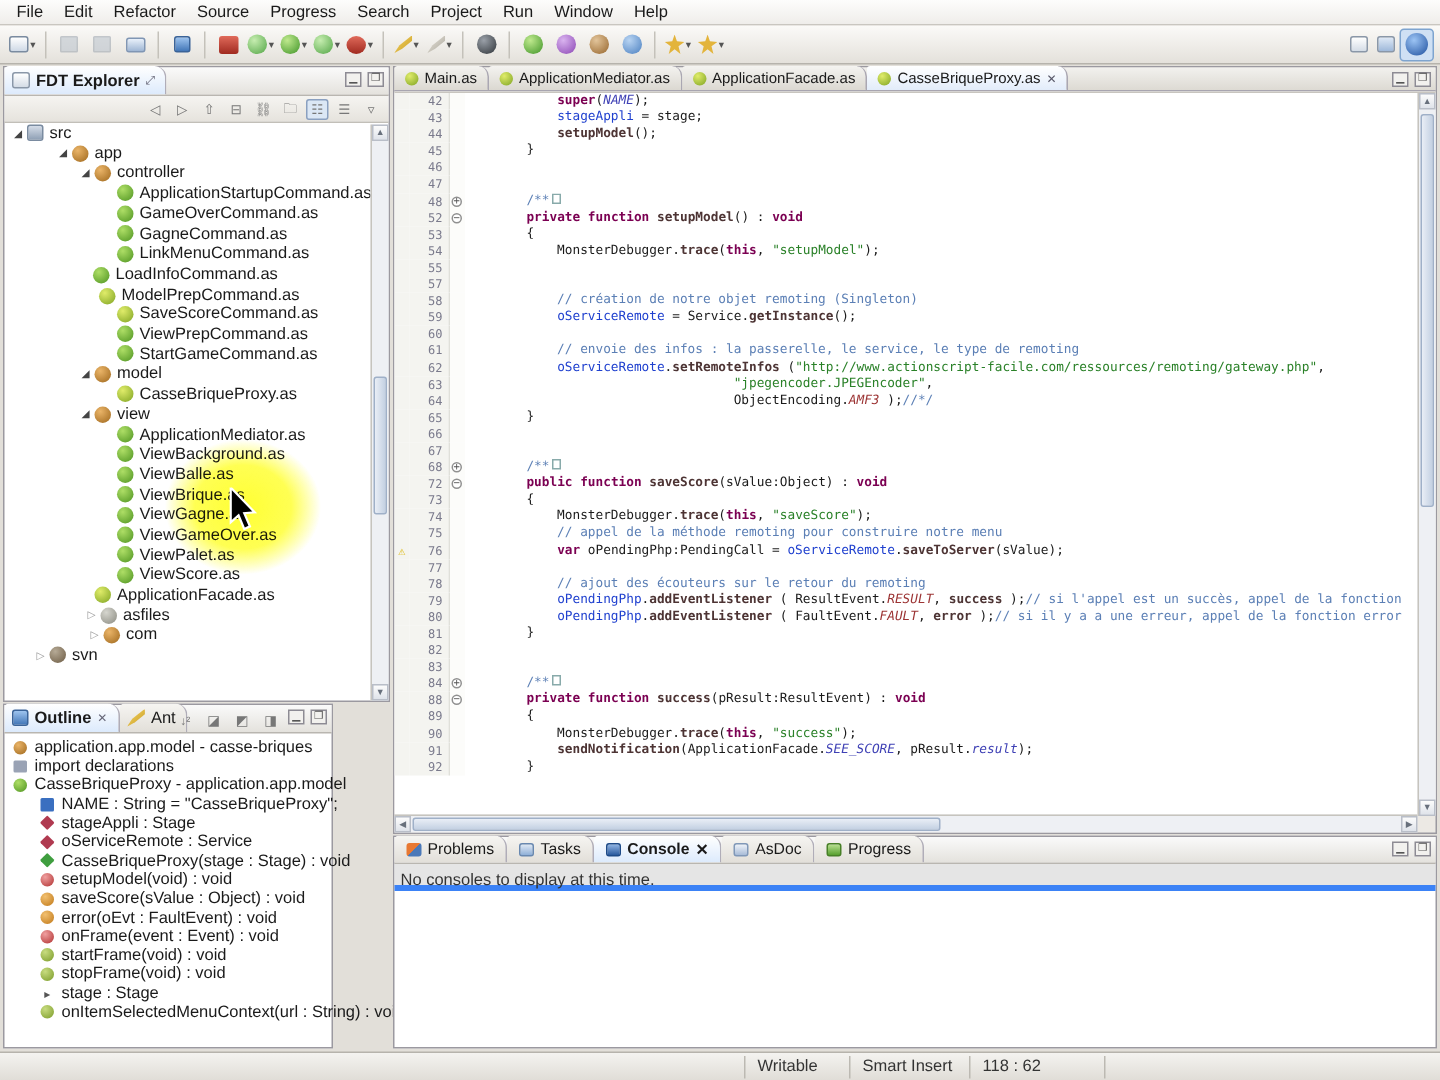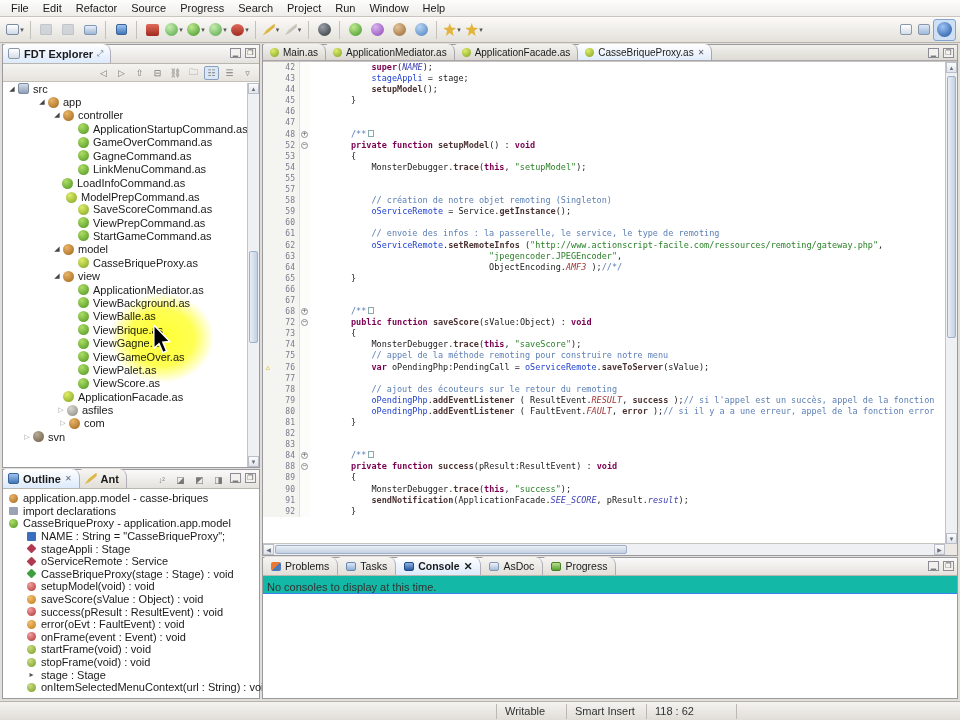--- a/index.html
+++ b/index.html
@@ -35,21 +35,21 @@
   .gi-persp{width:12px;height:11px;border:1px solid #8a97a8;background:linear-gradient(#fff,#d4dce6);border-radius:2px}
   .gi-globe{width:15px;height:15px;border-radius:50%;background:radial-gradient(circle at 38% 32%,#9cc4f4,#1d4f9e)}
   .pbtn{height:22px;padding:0 3px;display:flex;align-items:center;border-radius:3px}
   .pbtn.active{background:#cfe0f4;border:1px solid #7ea4cf}
 
   
   .panel{position:absolute;background:#fff;border:1px solid #9b99a0}
   .vhead{height:19px;background:linear-gradient(#fafafa,#e4e2dd);border-bottom:1px solid #b9b6b0;display:flex;align-items:flex-end;position:relative}
   .vtab{height:19px;display:flex;align-items:center;padding:0 7px 0 5px;border-right:1px solid #b0adb8;background:linear-gradient(#ffffff,#dceafc);font-weight:bold;border-radius:3px 8px 0 0;gap:4px}
   .vtab .x{color:#667;font-size:8px;font-weight:normal}
-  .vtab.inactive{background:linear-gradient(#f6f5f2,#e2dfd9);font-weight:bold}
+  .vtab.inactive{background:linear-gradient(#f6f5f2,#e2dfd9);font-weight:normal}
   .minmax{position:absolute;right:3px;top:3px;display:flex;gap:4px}
   .mm{width:11px;height:10px;border:1px solid #8d8b94;background:#f2f1ee;font-size:7px;line-height:8px;text-align:center;color:#555}
 
   
   #explorer{left:2px;top:44px;width:258px;height:424px}
   .ptools{height:18px;background:linear-gradient(#f5f4f1,#e6e3dd);border-bottom:1px solid #c2bfb8;display:flex;align-items:center;justify-content:flex-end;padding-right:4px;gap:3px}
   .pico{width:15px;height:14px;display:flex;align-items:center;justify-content:center;font-size:9px;color:#777;border-radius:2px}
   .pico.pressed{border:1px solid #8aa0c0;background:#dbe7f5}
   .tree{position:relative;height:calc(100% - 38px);overflow:hidden}
   .trow{height:13.4px;display:flex;align-items:center;white-space:nowrap}
@@ -60,21 +60,21 @@
   .ic-pkg{background:radial-gradient(circle at 35% 30%,#eab468,#9e671c)}
   .ic-as{background:radial-gradient(circle at 35% 30%,#aede66,#4d9320)}
   .ic-as2{background:radial-gradient(circle at 35% 30%,#e0ec6a,#7ea322)}
   .ic-fgray{background:radial-gradient(circle at 35% 30%,#d6d6cf,#8a8a80)}
   .ic-fdark{background:radial-gradient(circle at 35% 30%,#b6aa96,#6b5a42)}
   .vscroll{position:absolute;right:0;top:0;width:12px;background:#eef0f4;border-left:1px solid #c6c4be}
   .sarrow{position:absolute;left:0;width:11px;height:11px;font-size:6px;color:#68707c;text-align:center;line-height:11px;background:linear-gradient(#fcfcfc,#dfe3ea);border:1px solid #b9bec8}
   .sthumb{position:absolute;left:1px;width:9px;border-radius:2px;background:linear-gradient(90deg,#e9eef6,#c3d0e2);border:1px solid #9fb0c8}
 
   
-  #outline{left:2px;top:469px;width:258px;height:230px}
+  #outline{left:2px;top:469px;width:220px;height:230px}
   .otabs{height:19px;background:linear-gradient(#fafafa,#e4e2dd);border-bottom:1px solid #b9b6b0;display:flex;align-items:flex-end}
   .olist{padding-top:3px}
   .orow{height:12.6px;display:flex;align-items:center;white-space:nowrap}
   .oic{width:9px;height:9px;border-radius:50%;margin:0 5px 0 0;flex:none}
   .oc-pkg{background:radial-gradient(circle at 35% 30%,#eab468,#9e671c)}
   .oc-import{border-radius:1px;background:#9aa3b5;width:9px;height:8px}
   .oc-class{background:radial-gradient(circle at 35% 30%,#aede66,#4d9320)}
   .oc-const{border-radius:1px;background:#3a6fc0}
   .oc-field{width:7px;height:7px;border-radius:1px;background:#b03a50;transform:rotate(45deg);margin:0 6px 0 1px}
   .oc-ctor{width:7px;height:7px;border-radius:1px;background:#3f9e3f;transform:rotate(45deg);margin:0 6px 0 1px}
@@ -116,21 +116,21 @@
   #console{left:262px;top:557px;width:696px;height:142px}
   .ctabbar{height:18px;background:linear-gradient(#fafafa,#e4e2dd);border-bottom:1px solid #b9b6b0;display:flex;align-items:flex-end;position:relative}
   .ctab{height:18px;display:flex;align-items:center;gap:4px;padding:0 8px;border-right:1px solid #b0adb8;background:linear-gradient(#f6f5f2,#e2dfd9);border-radius:3px 8px 0 0;font-size:10.5px}
   .ctab.active{background:linear-gradient(#ffffff,#dceafc);font-weight:bold}
   .cicn{width:10px;height:9px;flex:none;border-radius:2px}
   .ci-problems{background:linear-gradient(135deg,#e87832 50%,#4a78b8 50%)}
   .ci-tasks{background:linear-gradient(#dfe8f4,#8fb0d8);border:1px solid #6888b0}
   .ci-console{background:linear-gradient(#8fb4e4,#2a5a9e);border:1px solid #1d4a88}
   .ci-asdoc{background:linear-gradient(#eef2f8,#a8bcd8);border:1px solid #8098b8}
   .ci-progress{background:linear-gradient(#b8e090,#58a030);border:1px solid #488028}
-  .cmsg{padding:5px 0 0 4px;color:#333;border-bottom:1px solid #3b82f6;height:18px;background:#14b8a6}
+  .cmsg{padding:5px 0 0 4px;color:#333;border-bottom:4px solid #3b82f6;height:18px;background:#e5e5e5}
 
   
   .statusbar{position:absolute;left:0;top:701px;width:960px;height:19px;background:linear-gradient(#f4f3f0,#e0ddd7);border-top:1px solid #b6b3ac;display:flex;align-items:center}
   .sbcell{height:15px;display:flex;align-items:center;padding:0 8px;border-right:1px solid #bcb9b2;color:#333}
   .sbspacer{width:497px;height:15px;border-right:1px solid #bcb9b2}
 
   
   .spotlight{position:absolute;left:110px;top:293px;width:104px;height:90px;border-radius:50%;background:radial-gradient(closest-side,rgba(255,255,40,.95),rgba(255,255,40,.8) 62%,rgba(255,255,40,0));mix-blend-mode:multiply;pointer-events:none;z-index:40}
   .cursor{position:absolute;left:152px;top:325px;z-index:50;pointer-events:none}
 </style>
@@ -443,24 +443,20 @@
         <span class="oic oc-ctor"></span>
         <span>CasseBriqueProxy(stage : Stage) : void</span>
       </div>
       <div class="orow" style="padding-left: 24px;">
         <span class="oic oc-mred"></span>
         <span>setupModel(void) : void</span>
       </div>
       <div class="orow" style="padding-left: 24px;">
         <span class="oic oc-morange"></span>
         <span>saveScore(sValue : Object) : void</span>
-      </div>
-      <div class="orow" style="padding-left: 24px;">
-        <span class="oic oc-mred"></span>
-        <span>success(pResult : ResultEvent) : void</span>
       </div>
       <div class="orow" style="padding-left: 24px;">
         <span class="oic oc-morange"></span>
         <span>error(oEvt : FaultEvent) : void</span>
       </div>
       <div class="orow" style="padding-left: 24px;">
         <span class="oic oc-mred"></span>
         <span>onFrame(event : Event) : void</span>
       </div>
       <div class="orow" style="padding-left: 24px;">

